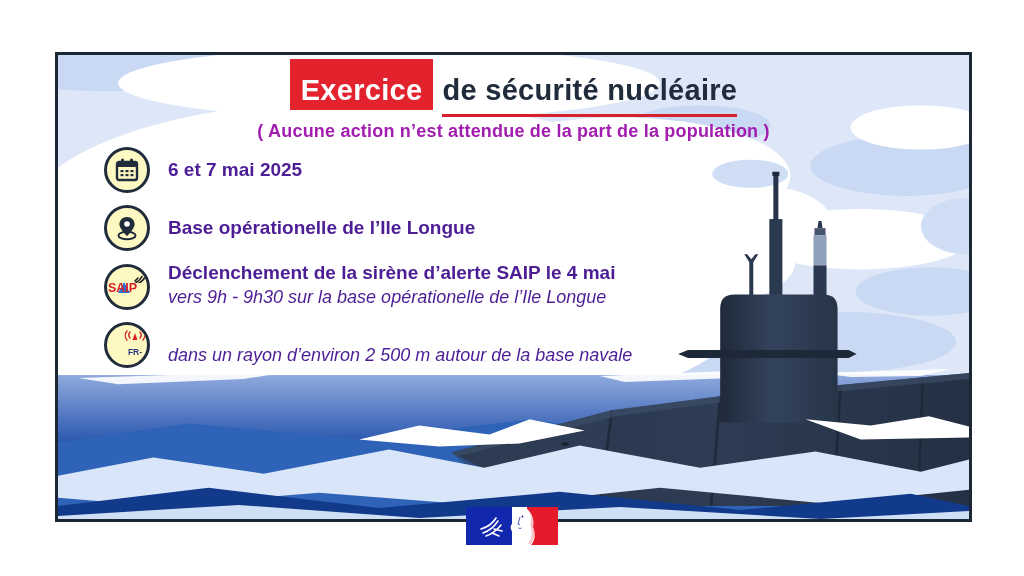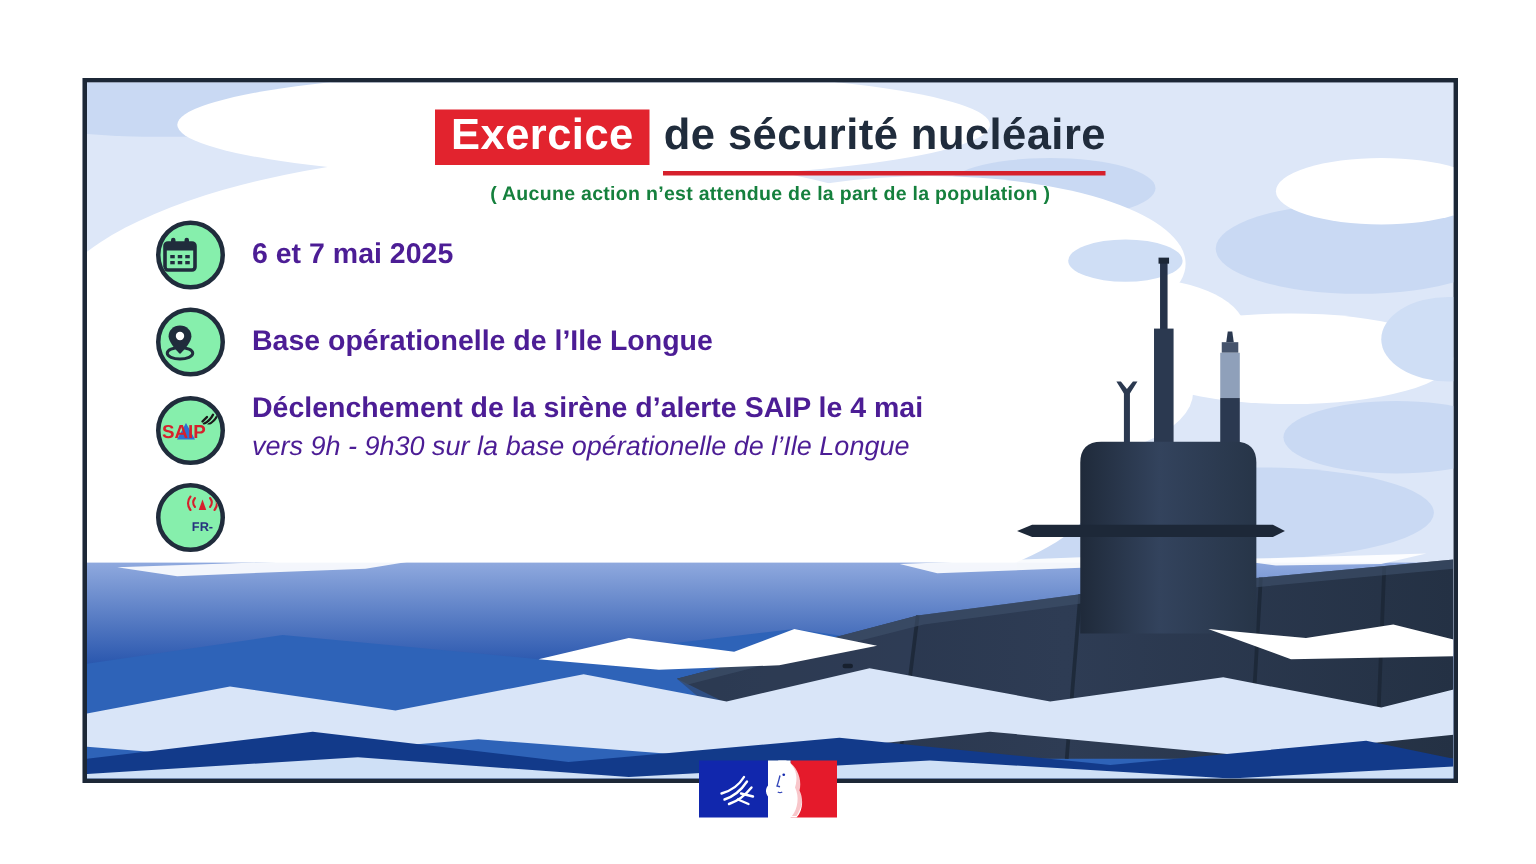--- a/index.html
+++ b/index.html
@@ -10,30 +10,30 @@
   .frame{
     position:absolute;left:55px;top:52px;width:917px;height:470px;
     border:3px solid #1c2736;box-sizing:border-box;overflow:hidden;background:#dde7f8;
   }
   .scene{position:absolute;left:0;top:0;width:100%;height:100%;display:block;}
   
   .title-row{
     position:absolute;left:0;right:0;top:17px;text-align:center;
     font-weight:bold;font-size:29px;line-height:37px;color:#202c3c;letter-spacing:.3px;white-space:nowrap;
   }
-  .title-highlight{background:#e2232e;color:#ffffff;padding:1px 11px 4px 11px;margin-right:9px;}
+  .title-highlight{background:#e2232e;color:#ffffff;padding:15px 11px 4px 11px;margin-right:9px;}
   .title-rest{border-bottom:3px solid #d6202c;padding-bottom:8px;}
   .subtitle{
     position:absolute;left:0;right:0;top:66px;text-align:center;
-    font-weight:bold;font-size:13px;color:#15803d;letter-spacing:.2px;
+    font-weight:bold;font-size:18px;color:#a21caf;letter-spacing:.2px;
   }
   
   .icon-circle{
     position:absolute;left:46px;width:46px;height:46px;border:3px solid #202c3c;border-radius:50%;
-    background:#86efac;box-sizing:border-box;display:flex;align-items:center;overflow:hidden;
+    background:#fef9c3;box-sizing:border-box;display:flex;align-items:center;justify-content:center;overflow:hidden;
   }
   .item-text{position:absolute;left:110px;color:#4c1d95;white-space:nowrap;}
   .item-bold{font-weight:bold;font-size:19px;line-height:24px;}
   .item-italic{font-style:italic;font-weight:normal;font-size:18px;line-height:24px;}
   
   .saip-wrap{position:relative;width:40px;height:28px;}
   .saip-text{
     position:absolute;left:1px;top:8px;z-index:2;font-weight:bold;font-size:12.5px;color:#d6202c;letter-spacing:0;
   }
   .saip-tri{
@@ -218,20 +218,21 @@
           <path d="M6,2 C4.5,3.8 4.5,6.2 6,8"></path>
             <path d="M3,1 C0.8,3.6 0.8,7.4 3,10"></path>
           <path d="M16,2 C17.5,3.8 17.5,6.2 16,8"></path>
             <path d="M19,1 C21.2,3.6 21.2,7.4 19,10"></path>
         </g>
         <path d="M11,3 L13.5,10 L8.5,10 Z" fill="#d6202c"></path>
       </svg>
       <span class="fralert-text">FR-Alert</span>
     </div>
   </div>
+  <div class="item-text item-italic" style="top:288px;">dans un rayon d’environ 2 500 m autour de la base navale</div>
 
 </div>
 
 <div class="gov-logo">
   <svg width="102" height="46" viewBox="0 0 102 46">
 
     <rect x="5" y="4" width="46" height="38" fill="#1127ad"></rect>
 
     <rect x="66" y="4" width="31" height="38" fill="#e51a2b"></rect>
 

